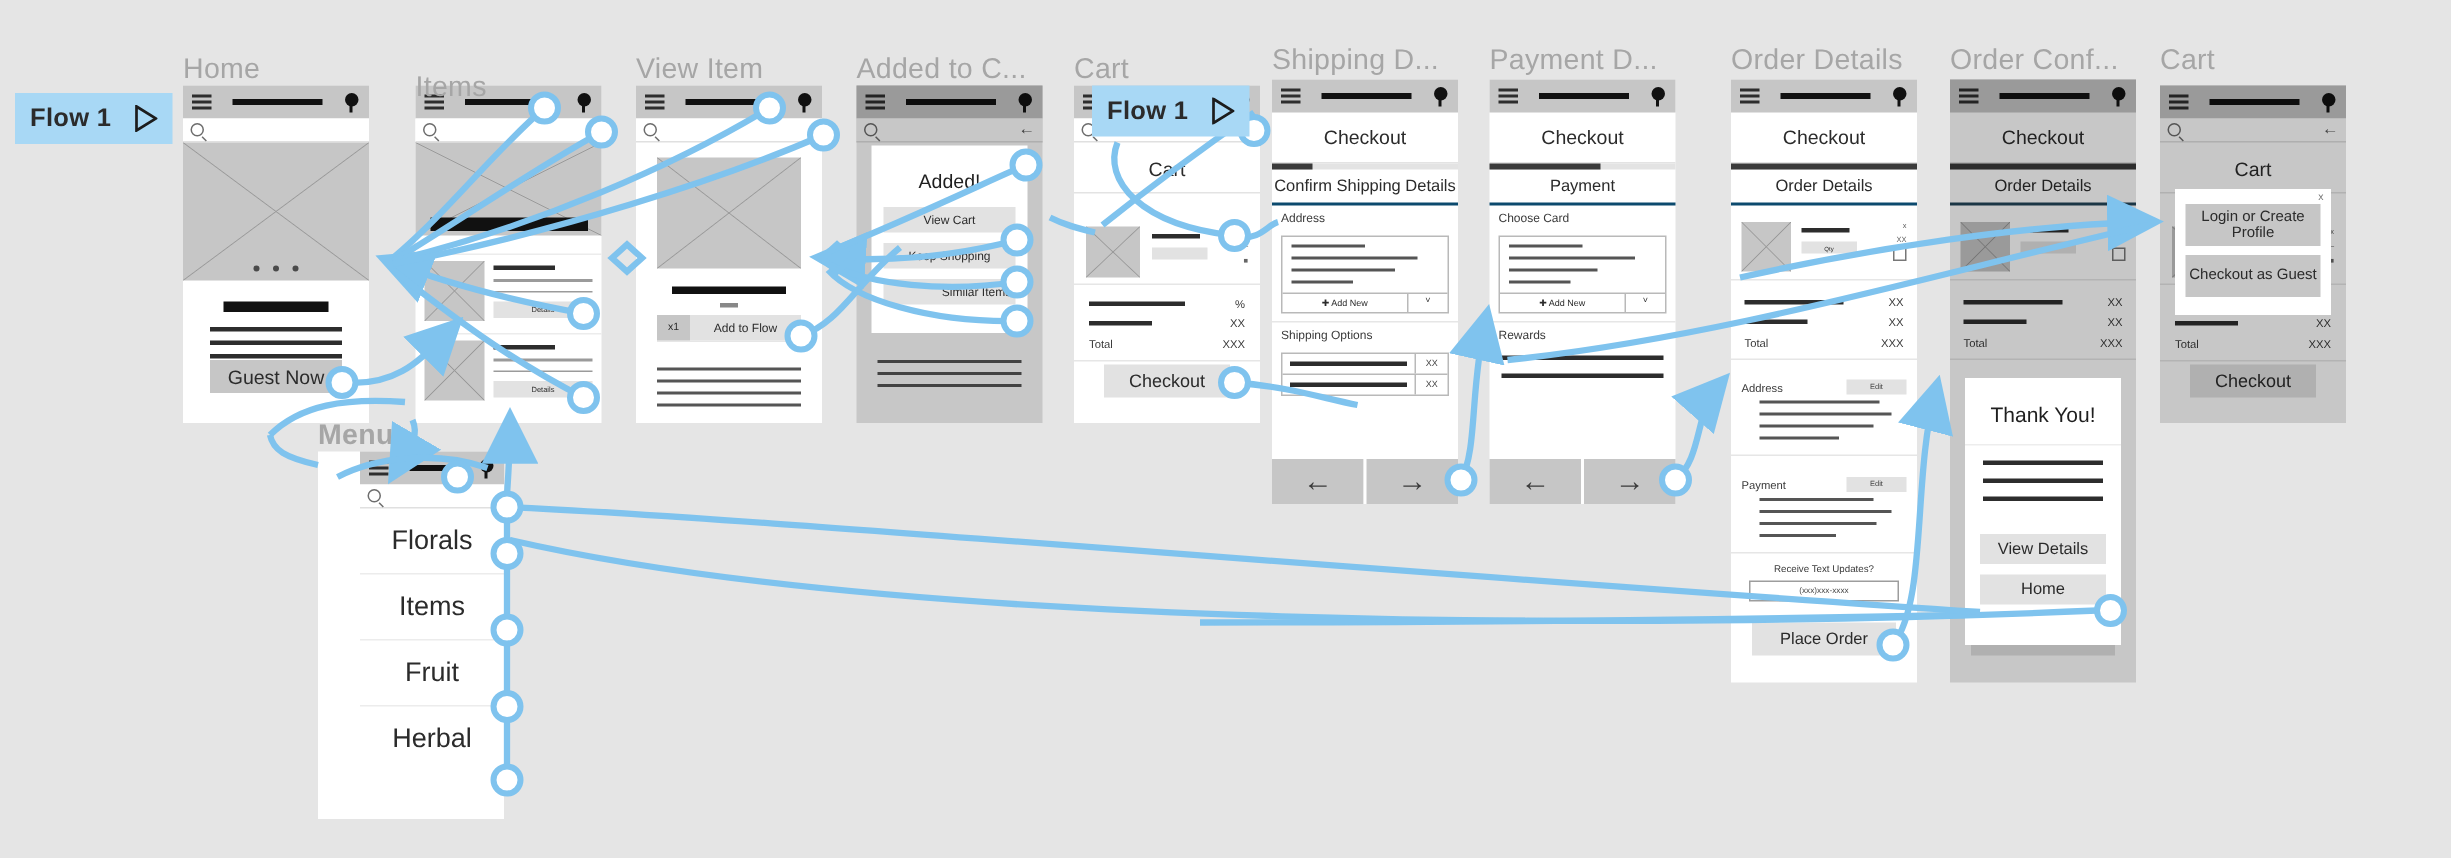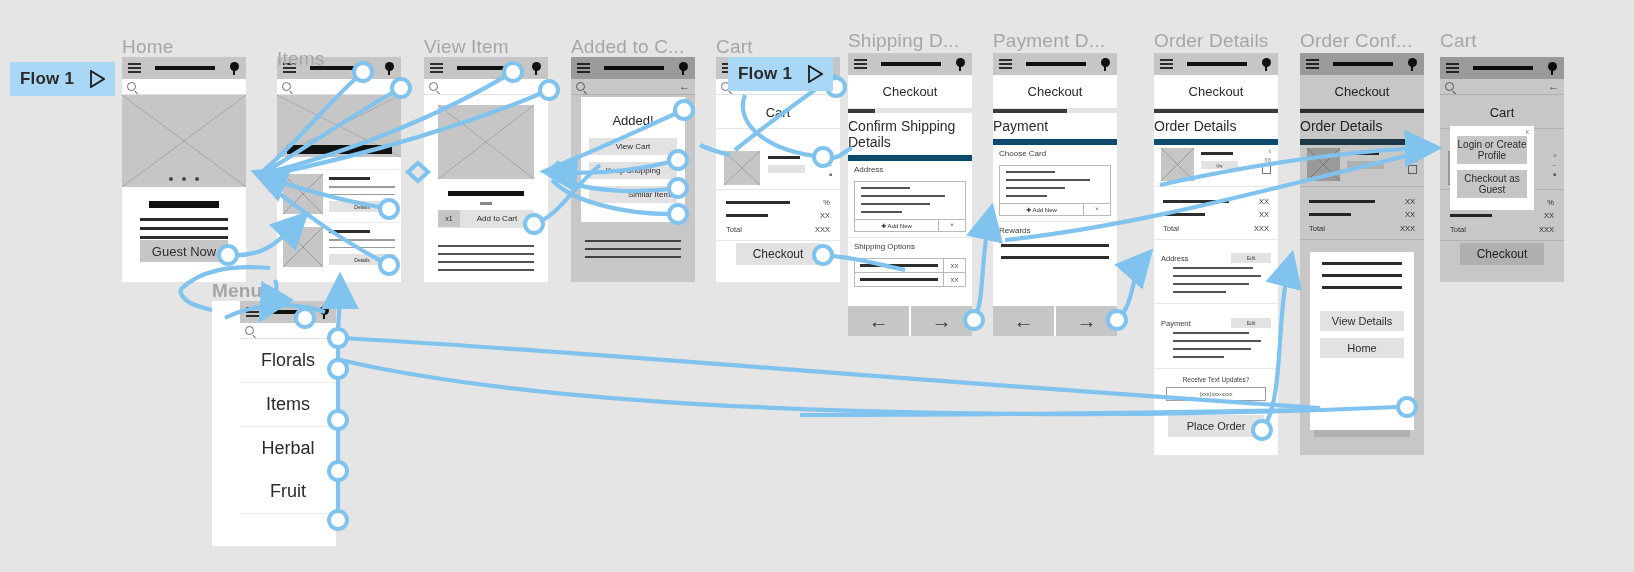--- a/index.html
+++ b/index.html
@@ -57,21 +57,21 @@
   .hdr-ln { height:7px; background:#111; width:68%; margin:0 auto 9px; }
 
   .btn {
     background:#c6c6c6; display:flex; align-items:center; justify-content:center;
     font-size:13px; color:#2b2b2b; text-align:center;
   }
   .btn.lite { background:#e2e2e2; }
 
   .sec-title { font-size:8px; color:#3a3a3a; padding:4px 6px; }
   .center-title { text-align:center; font-size:13px; color:#2b2b2b; padding:5px 0; border-bottom:1px solid #e3e3e3;}
-  .sub-title { font-size:14px; color:#2b2b2b; padding:4px 0; border-bottom:6px solid #0c4a6e;}
+  .sub-title { text-align:center; font-size:11px; color:#2b2b2b; padding:4px 0; border-bottom:2px solid #0c4a6e;}
   .progress { height:4px; background:#e3e3e3; position:relative; }
   .progress > i { position:absolute; left:0; top:0; height:100%; background:#3a3a3a; display:block; }
 
   .boxfield { border:1px solid #b9b9b9; background:#fff; margin:3px 6px; padding:4px; }
   .addnew { border-top:1px solid #b9b9b9; display:flex; font-size:6px; color:#2b2b2b; }
   .addnew .an-l { flex:1; text-align:center; padding:2px 0; border-right:1px solid #b9b9b9; }
   .addnew .an-r { width:26px; text-align:center; padding:2px 0; }
   .optrow { display:flex; border-bottom:1px solid #b9b9b9; }
   .optrow:last-child{border-bottom:none;}
   .optrow .o-l { flex:1; padding:5px 5px; }
@@ -183,21 +183,21 @@
     <div class="pin"></div>
   </div>
   <div class="searchbar">
     <div class="mag"></div>
   </div>
   <div class="imgbox" style="position:absolute;left:14px;top:48px;width:96px;height:74px;"></div>
   <div style="position:absolute;left:24px;top:134px;width:76px;height:5px;background:#111;"></div>
   <div style="position:absolute;left:56px;top:145px;width:12px;height:3px;background:#888;"></div>
   <div style="position:absolute;left:14px;top:153px;right:14px;height:18px;display:flex;border-bottom:1px solid #e6e6e6;">
     <div class="btn" style="width:22px;font-size:7px;">x1</div>
-    <div class="btn lite" style="flex:1;font-size:8px;">Add to Cart</div>
+    <div class="btn lite" style="flex:1;font-size:8px;">Add to Flow</div>
   </div>
   <div class="lines" style="position:absolute;left:0;right:0;top:182px;padding:6px 14px;">
     <div class="ln thin"></div>
       <div class="ln thin"></div>
       <div class="ln thin"></div>
       <div class="ln thin"></div>
   </div>
 </div>
 
 <div class="screen dim" style="left:571px;top:57px;width:124px;height:225px;">
@@ -472,20 +472,21 @@
         <span>XX</span>
       </div>
     <div class="totrow" style="margin-top:5px;">
       <span>Total</span>
       <span>XXX</span>
     </div>
   </div>
   <div class="btn lite" style="position:absolute;left:14px;right:14px;top:362px;height:22px;font-size:11px;">Place Order</div>
 </div>
 <div class="modal" style="left:1310px;top:252px;width:104px;height:178px;">
+  <div style="text-align:center;font-size:14px;color:#1f1f1f;padding:16px 0 12px;border-bottom:1px solid #ededed;">Thank You!</div>
   <div style="padding:10px 12px 10px;">
     <div class="ln" style="height:3px;margin-bottom:9px;"></div>
     <div class="ln" style="height:3px;margin-bottom:9px;"></div>
     <div class="ln" style="height:3px;"></div>
   </div>
   <div class="btn lite" style="height:20px;margin:6px 10px 7px;font-size:11px;">View Details</div>
   <div class="btn lite" style="height:20px;margin:0 10px;font-size:11px;">Home</div>
 </div>
 
 <div class="screen dim" style="left:1440px;top:57px;width:124px;height:225px;">
@@ -524,43 +525,43 @@
         <div class="ln" style="width:40%;height:3px;margin:0;"></div>
         <span>XX</span>
       </div>
     <div class="totrow" style="margin-top:5px;">
         <span>Total</span>
         <span>XXX</span>
       </div>
   </div>
   <div class="btn lite" style="position:absolute;left:20px;right:20px;top:186px;height:22px;font-size:12px;">Checkout</div>
 </div>
-<div class="modal" style="left:1450px;top:126px;width:84px;height:84px;">
+<div class="modal" style="left:1450px;top:126px;width:104px;height:84px;">
   <div style="text-align:right;font-size:7px;color:#777;padding:2px 5px 0;">x</div>
   <div class="btn" style="height:28px;margin:1px 7px 6px;font-size:10px;line-height:1.15;">Login or Create Profile</div>
   <div class="btn" style="height:28px;margin:0 7px;font-size:10px;line-height:1.15;">Checkout as Guest</div>
 </div>
 
 <div class="screen" style="left:212px;top:301px;width:124px;height:245px;padding-left:28px;">
   <div class="statusbar">
     <div class="hamb">
         <i></i>
         <i></i>
         <i></i>
       </div>
     <div class="sb-bar"></div>
     <div class="pin"></div>
   </div>
   <div class="searchbar">
     <div class="mag"></div>
   </div>
   <div style="text-align:center;font-size:18px;color:#2b2b2b;padding:11px 0;border-bottom:1px solid #ececec;">Florals</div>
   <div style="text-align:center;font-size:18px;color:#2b2b2b;padding:11px 0;border-bottom:1px solid #ececec;">Items</div>
+  <div style="text-align:center;font-size:18px;color:#2b2b2b;padding:11px 0;border-bottom:1px solid #ececec;">Fruit</div>
   <div style="text-align:center;font-size:18px;color:#2b2b2b;padding:11px 0;">Herbal</div>
-  <div style="text-align:center;font-size:18px;color:#2b2b2b;padding:11px 0;border-bottom:1px solid #ececec;">Fruit</div>
 </div>
 
 <div class="flow-badge" style="left:10px;top:62px;width:105px;height:34px;">
   <span class="fl-label">Flow 1</span>
   <span class="tri-outline">
     <svg width="16" height="18" viewBox="0 0 16 18">
         <polygon points="2,1 15,9 2,17" fill="none" stroke="#1c1c1c" stroke-width="1.8"></polygon>
       </svg>
   </span>
 </div>

